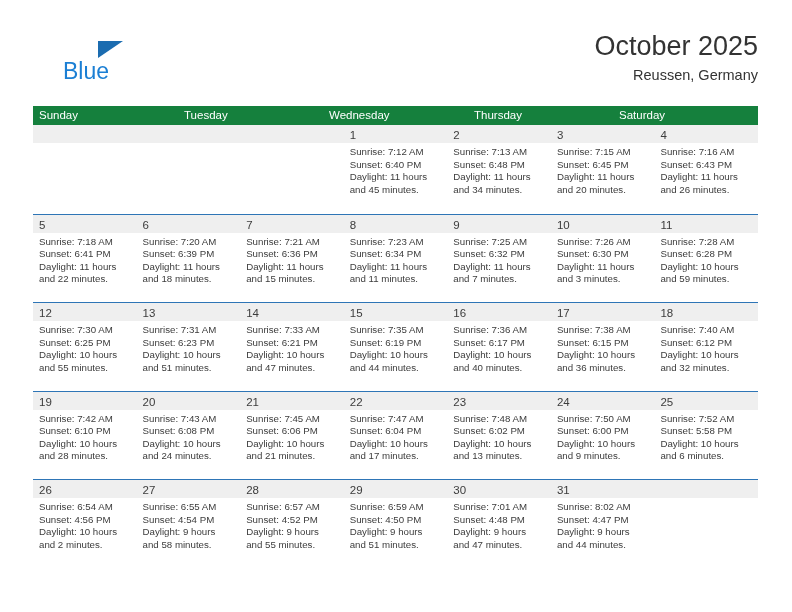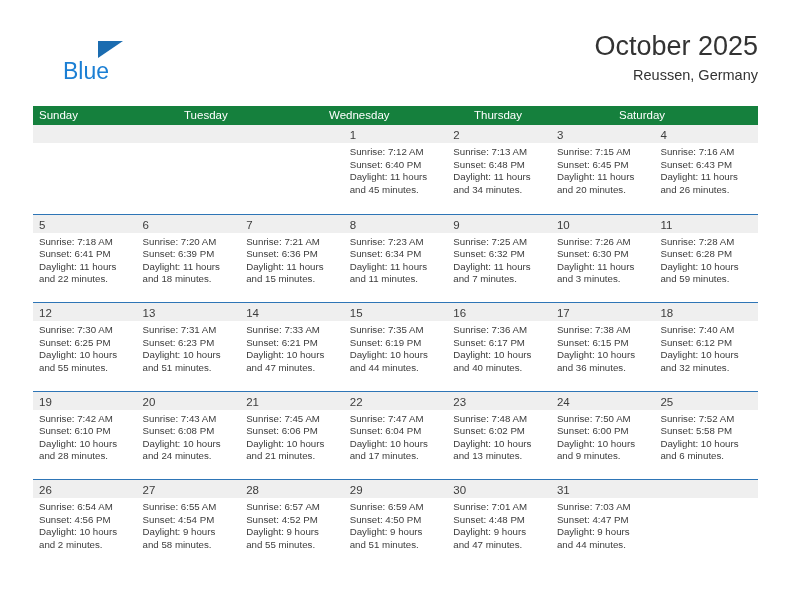--- a/index.html
+++ b/index.html
@@ -464,21 +464,21 @@
             <div class="day-body">
               <div class="day-line">Sunrise: 7:01 AM</div>
               <div class="day-line">Sunset: 4:48 PM</div>
               <div class="day-line">Daylight: 9 hours</div>
               <div class="day-line">and 47 minutes.</div>
             </div>
           </div>
           <div class="day">
             <div class="day-num-band"><span class="day-num">31</span></div>
             <div class="day-body">
-              <div class="day-line">Sunrise: 7:03 AM</div>
+              <div class="day-line">Sunrise: 8:02 AM</div>
               <div class="day-line">Sunset: 4:47 PM</div>
               <div class="day-line">Daylight: 9 hours</div>
               <div class="day-line">and 44 minutes.</div>
             </div>
           </div>
           <div class="day empty">
             <div class="day-num-band"><span class="day-num"></span></div>
             <div class="day-body"></div>
           </div>
         </div>

